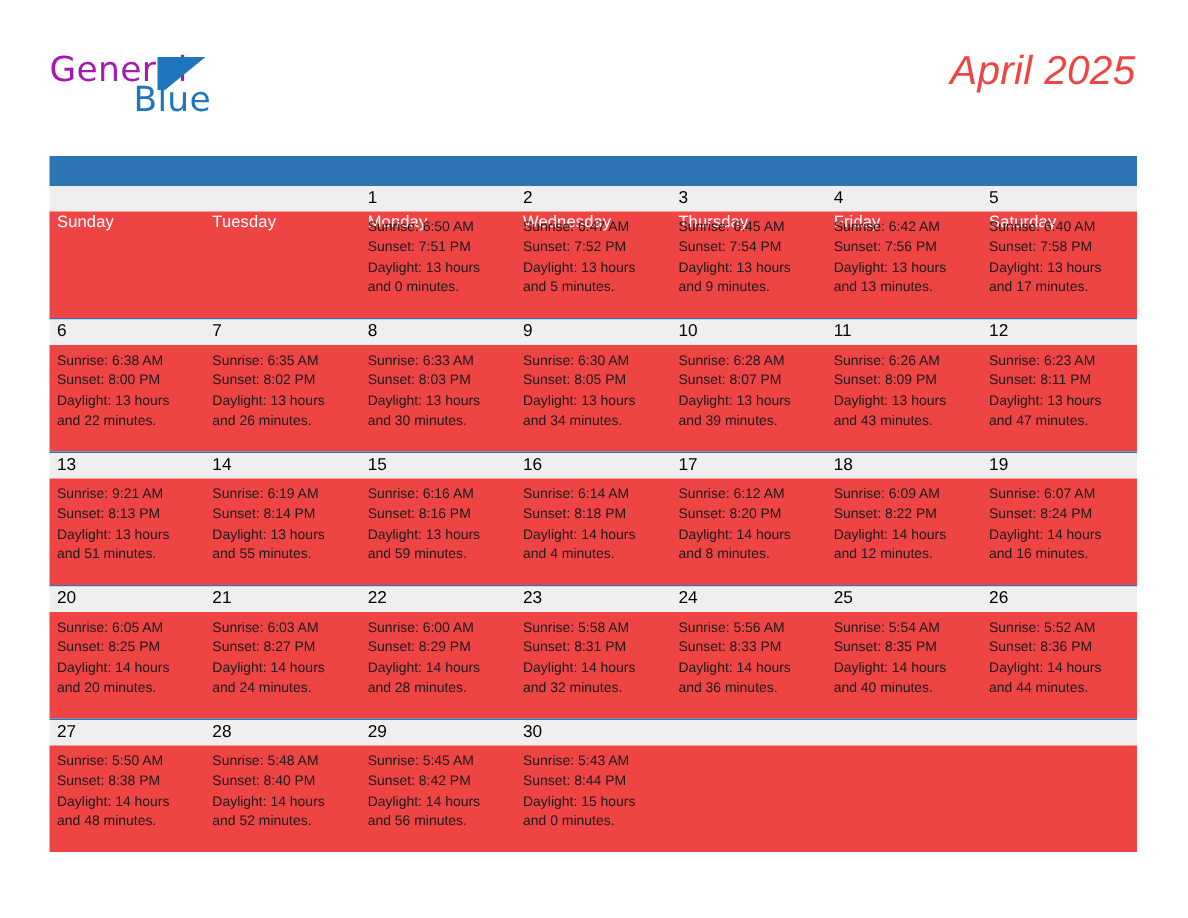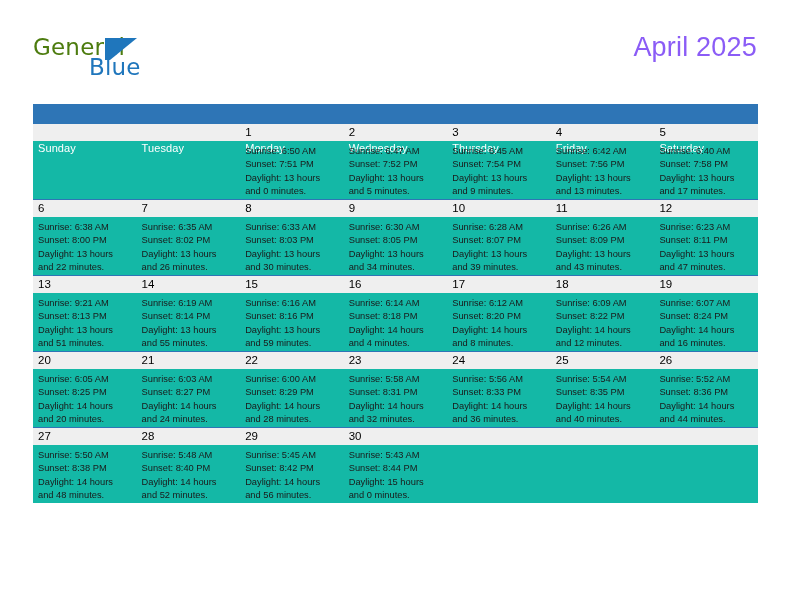--- a/index.html
+++ b/index.html
@@ -30,21 +30,21 @@
     top: 34px;
     width: 240px;
     height: 56px;
   }
   .brand-general {
     position: absolute;
     left: 0;
     top: 0;
     font-size: 23px;
     letter-spacing: 0.2px;
-    color: #4d7c0f;
+    color: #a21caf;
     font-family: "DejaVu Sans", sans-serif;
     font-weight: 400;
   }
   .brand-blue {
     position: absolute;
     left: 56px;
     top: 20px;
     font-size: 23px;
     letter-spacing: 0.2px;
     color: #1f76bc;
@@ -74,24 +74,25 @@
     height: 0;
     border-left: 27px solid #1f76bc;
     border-bottom: 22px solid transparent;
   }
 
   .title {
     position: absolute;
     right: 35px;
     top: 32px;
     font-size: 27px;
-    color: #8b5cf6;
+    color: #ef4444;
     font-weight: 400;
     text-align: left;
     letter-spacing: 0.2px;
+    font-style: italic;
   }
   .subtitle {
     position: absolute;
     right: 35px;
     top: 78px;
     font-size: 13.5px;
     color: #231f20;
     font-weight: 400;
     text-align: right;
     letter-spacing: 0.1px;
@@ -140,22 +141,22 @@
     flex: 0 0 103.571px;
     font-size: 11.5px;
     line-height: 17px;
     padding-left: 5px;
     box-sizing: border-box;
     color: #000000;
   }
   .week-body {
     display: flex;
     width: 725px;
-    height: 58px;
-    background: #14b8a6;
+    height: 71px;
+    background: #ef4444;
   }
   .info-cell {
     width: 103.571px;
     flex: 0 0 103.571px;
     box-sizing: border-box;
     padding: 4px 4px 0 5px;
     font-size: 9.3px;
     line-height: 13.3px;
     color: #1a1a1a;
   }

